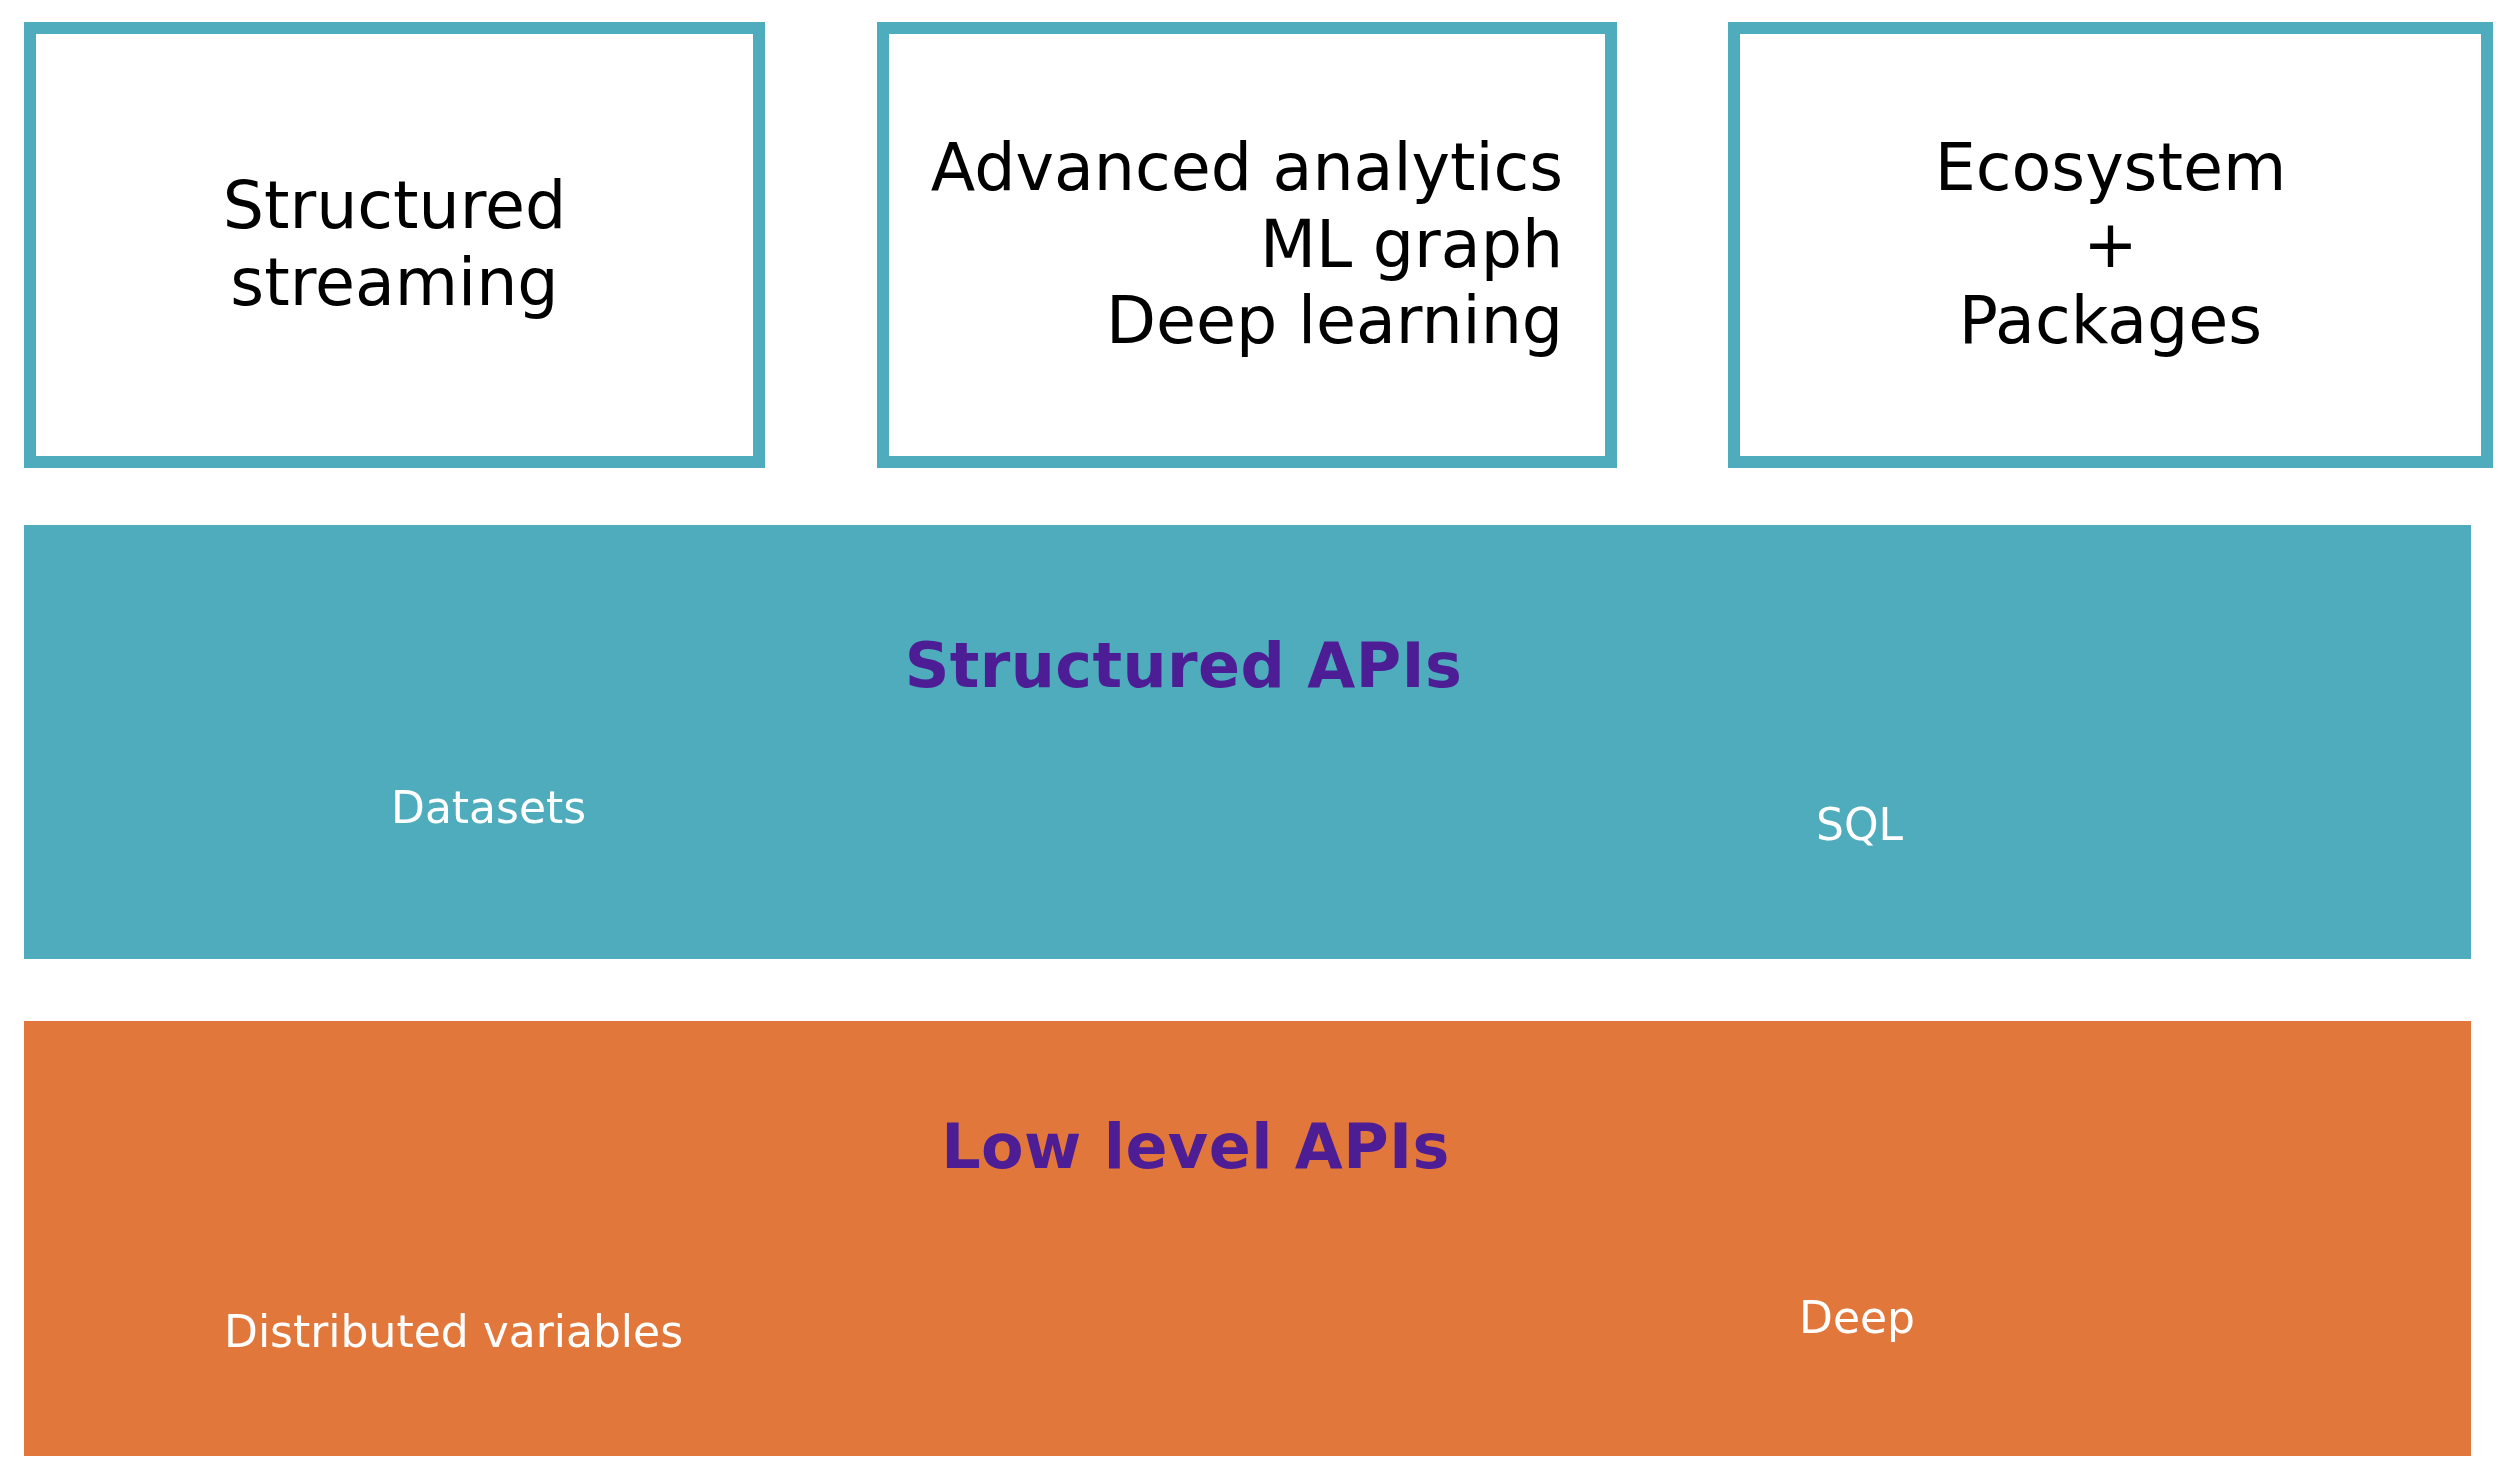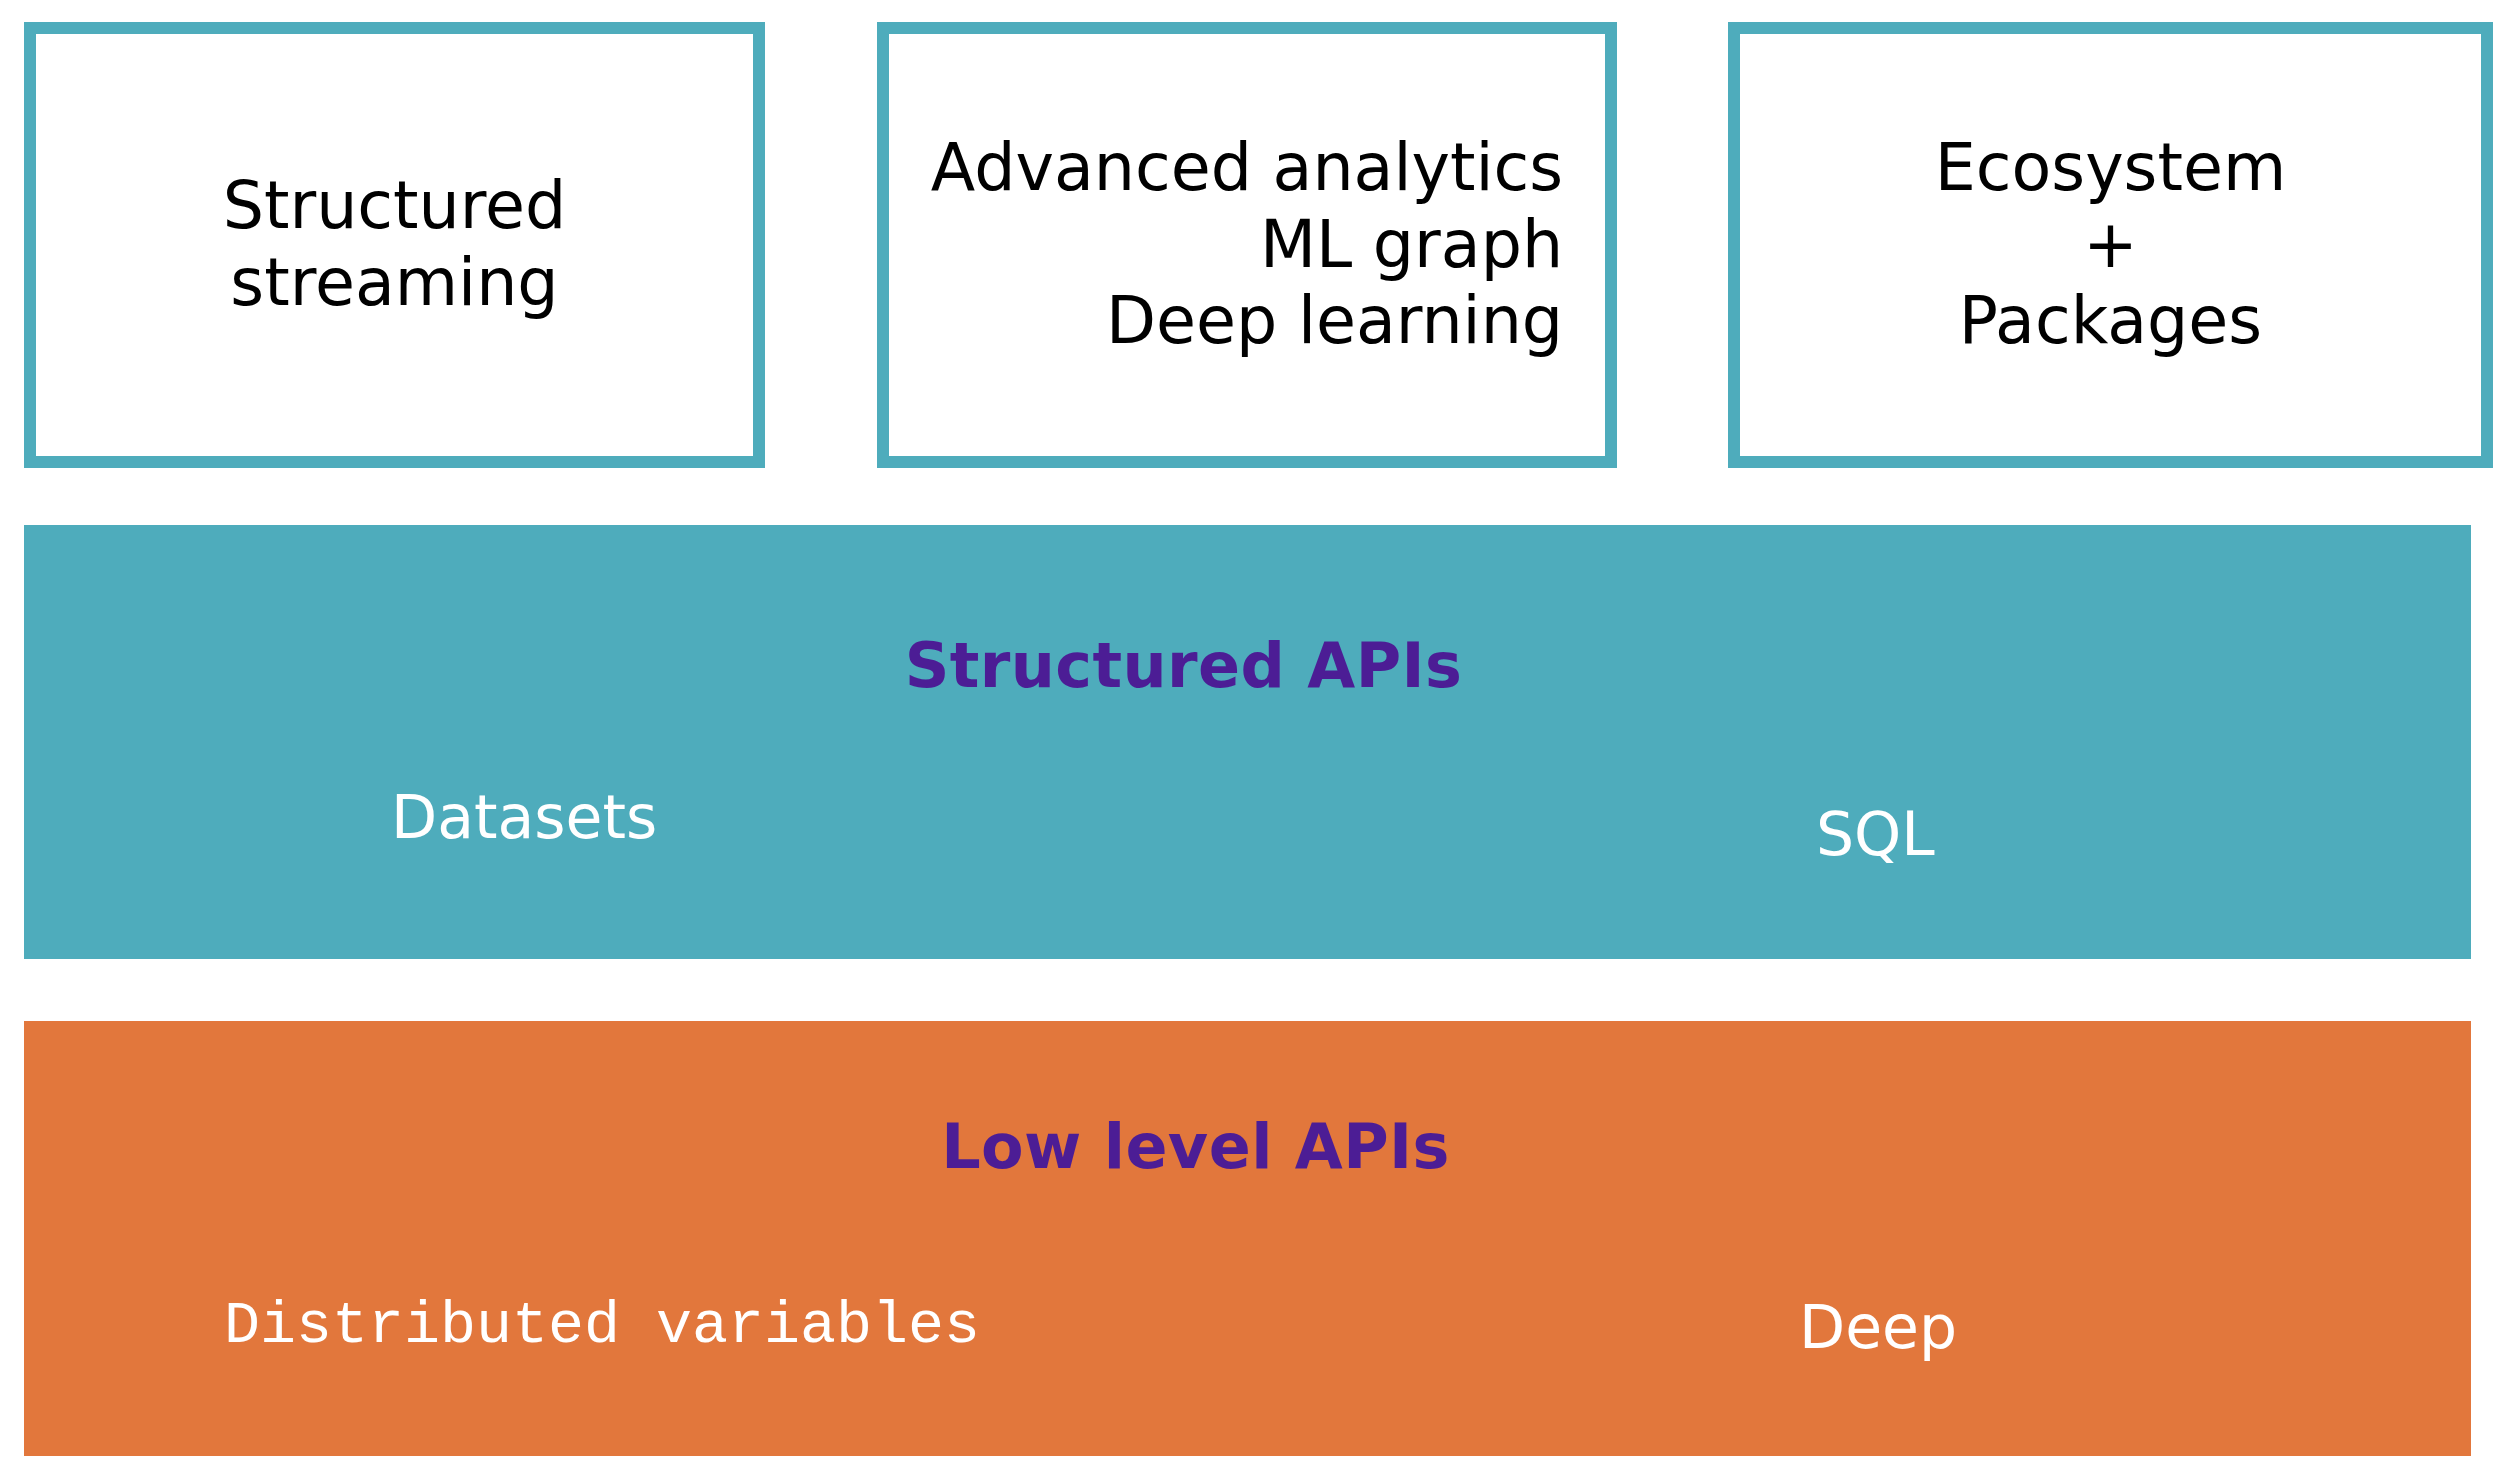--- a/index.html
+++ b/index.html
@@ -71,32 +71,32 @@
     letter-spacing: 0.4px;
   }
   #band-structured-apis .band-title { top: 104px; }
   #band-low-level-apis  .band-title { top: 89px; padding-left: 12px; }
   
   .band-title > span { position: relative; left: -64px; }
 
   .band-item {
     position: absolute;
     color: #ffffff;
-    font-size: 60px;
+    font-size: 44px;
     font-weight: 400;
     white-space: nowrap;
   }
 
   
   #item-datasets    { left: 367px;  top: 257px; }
   #item-dataframes  { left: 666px;  top: 257px; }
   #item-sql         { left: 1792px; top: 274px; }
 
   
-  #item-distributed-variables { left: 200px;  top: 271px; font-family: Liberation Mono, monospace; }
+  #item-distributed-variables { left: 200px;  top: 285px; }
   #item-rdds                  { left: 1775px; top: 271px; }
 </style>
 </head>
 <body>
 
 <div id="canvas">
 
   <div class="top-box" id="box-structured-streaming">
     <div class="box-text">Structured
 streaming</div>

